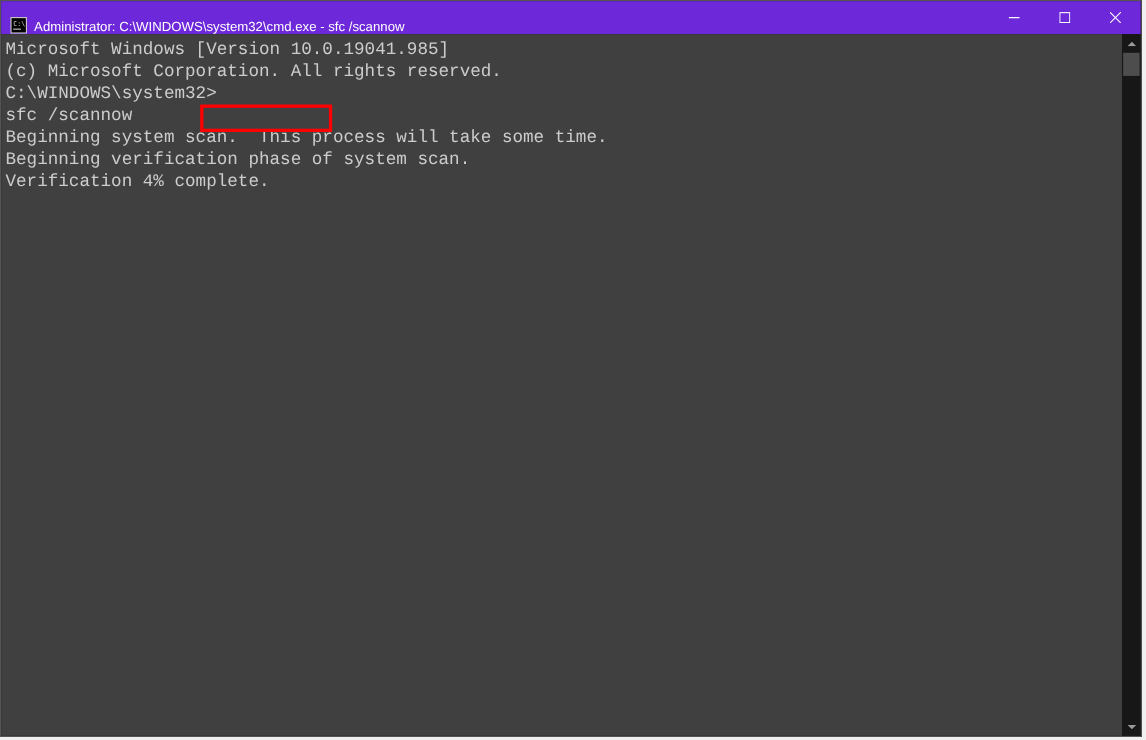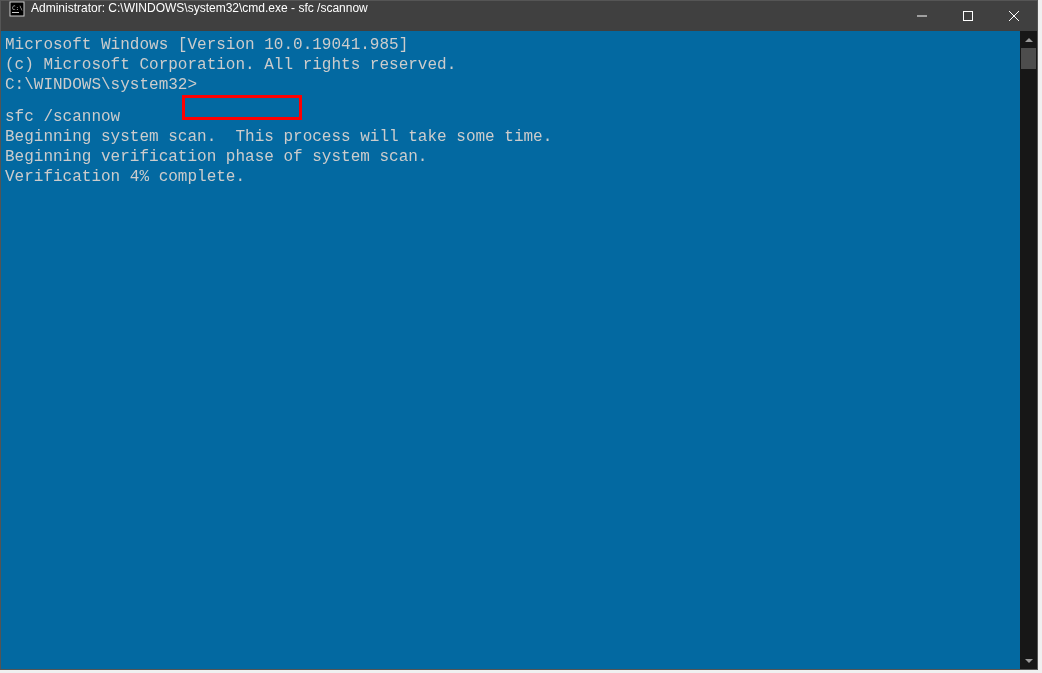--- a/index.html
+++ b/index.html
@@ -17,23 +17,23 @@
       background: #000;
       position: absolute;
       top: 0;
       left: 0;
       display: flex;
       flex-direction: column;
       border: 1px solid #555;
     }
     .titlebar {
       height: 30px;
-      background: #404040;
+      background: #6d28d9;
       display: flex;
-      align-items: flex-start;
+      align-items: flex-end;
       color: #fff;
       font-size: 12px;
       user-select: none;
     }
     .titlebar-icon {
       width: 16px;
       height: 16px;
       margin-left: 8px;
       margin-right: 6px;
       display: inline-flex;
@@ -55,21 +55,21 @@
       height: 30px;
       display: flex;
       align-items: center;
       justify-content: center;
       color: #fff;
     }
     .win-btn svg { width: 10px; height: 10px; }
     .console-area {
       flex: 1;
       display: flex;
-      background: #0369a1;
+      background: #404040;
       position: relative;
     }
     .console-content {
       flex: 1;
       padding: 4px 0 4px 4px;
       font-family: Consolas, "Courier New", monospace;
       font-size: 16px;
       line-height: 20px;
       color: #cccccc;
       white-space: pre;
@@ -99,21 +99,21 @@
       height: 21px;
       background: #4d4d4d;
     }
     .highlight-box {
       border: 3px solid #ff0000;
       position: absolute;
       pointer-events: none;
     }
     .line { display: block; }
     .prompt-line { display: flex; flex-direction: column; }
-    .cmd-text { color: #cccccc; margin-top: 12px; }
+    .cmd-text { color: #cccccc; }
   </style>
 </head>
 <body>
 
 <div class="window">
   <div class="titlebar">
     <span class="titlebar-icon">
       <svg viewBox="0 0 16 16">
         <rect x="1" y="1" width="14" height="14" fill="#000" stroke="#ccc" stroke-width="1"></rect>
         <text x="3" y="9" font-size="6" fill="#ccc" font-family="monospace">C:\</text>

